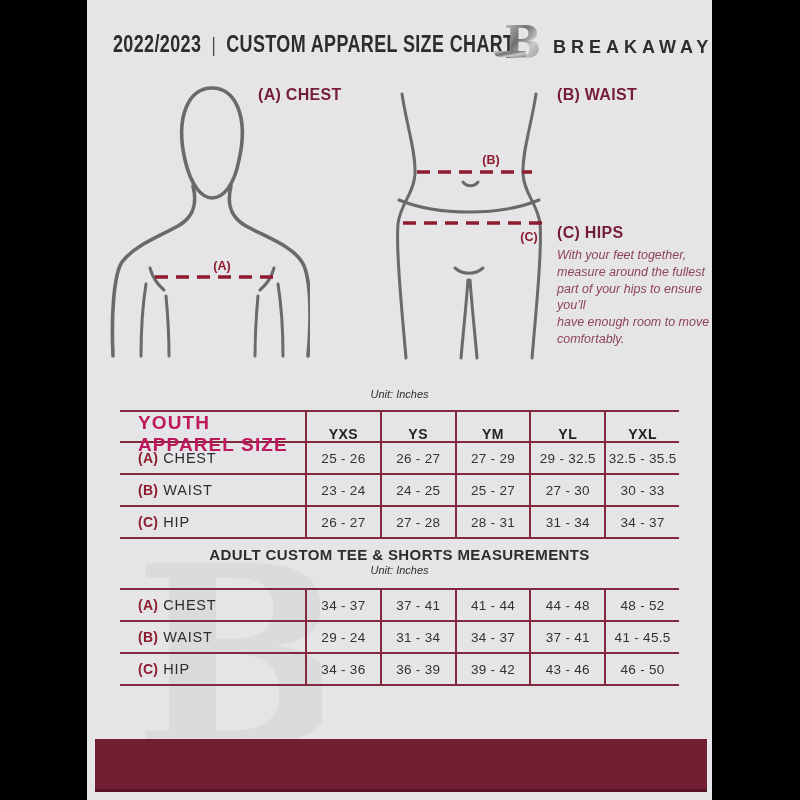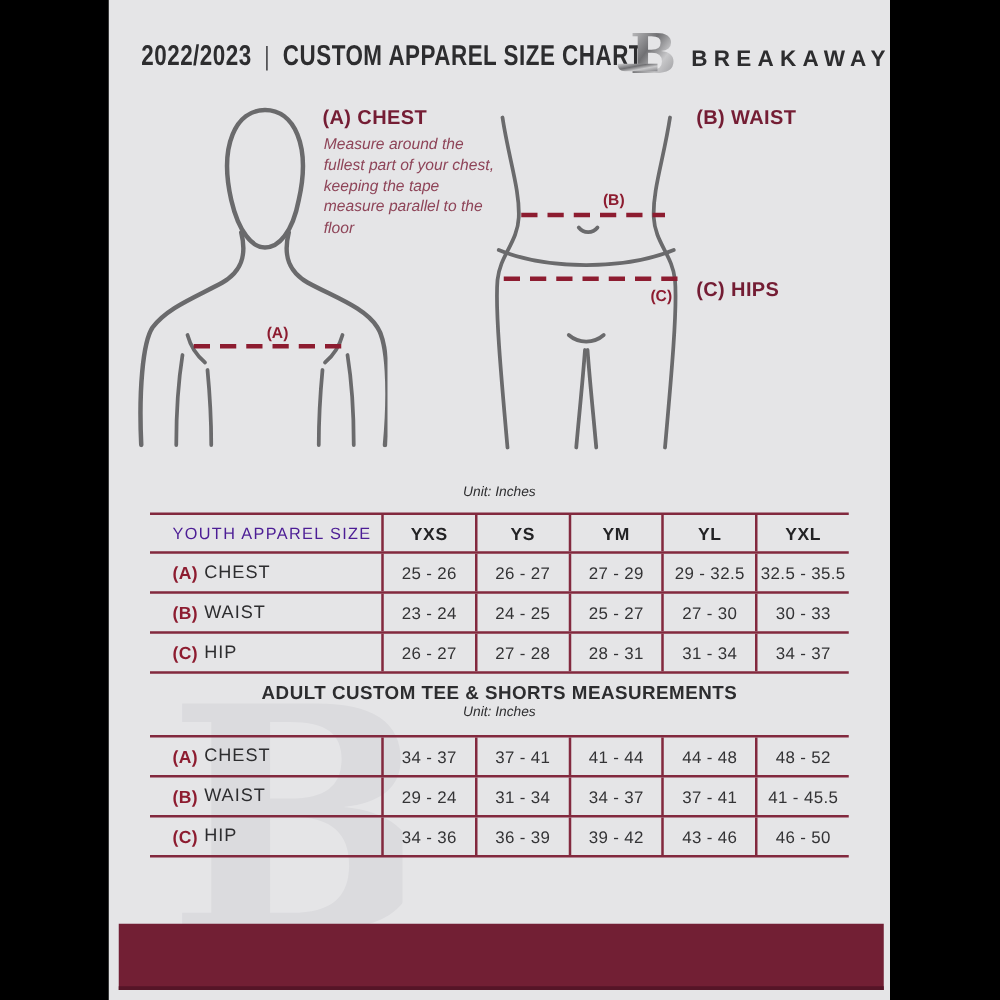--- a/index.html
+++ b/index.html
@@ -47,21 +47,21 @@
   #adult-title{top:546px;} #adult-unit{top:564px;}
   .size-table{position:absolute;left:33px;width:559px;border-top:2px solid var(--table-rule,#82293e);
               border-bottom:2px solid var(--table-rule,#82293e);}
   #youth-table{top:410px;} #adult-table{top:588px;}
   .t-row{display:grid;grid-template-columns:185px repeat(5,1fr);height:30px;}
   .t-row.head{height:29px;}
   .size-table > .t-row + .t-row{border-top:2px solid var(--table-rule,#82293e);}
   .t-row > div + div{border-left:2px solid var(--table-rule,#82293e);}
   .cell{display:flex;align-items:center;justify-content:center;font-size:13.5px;letter-spacing:.3px;
         color:#333335;}
-  .cell.corner{justify-content:flex-start;padding-left:18px;font-size:13px;letter-spacing:1.1px;color:#4c1d95;}
+  .cell.corner{justify-content:flex-start;padding-left:18px;font-size:19px;letter-spacing:1.1px;color:#be185d;font-weight:bold;}
   .cell.size{font-weight:bold;font-size:14px;letter-spacing:.5px;color:#232325;}
   .cell.label{justify-content:flex-start;padding-left:18px;}
   .row-prefix{color:var(--maroon-line,#8d1c30);font-weight:bold;font-size:14px;margin-right:5px;}
   .row-label{font-size:14.5px;letter-spacing:.8px;color:var(--dark-text,#2d2d2f);}
 
   
   .footer{position:absolute;left:8px;top:739px;width:612px;height:50px;
           background:var(--footer,#721f34);border-bottom:3px solid #551527;}
 </style>
 </head>
@@ -120,23 +120,24 @@
       <path class="sil-thin" d="M62 176 C 70 183 82 183 90 176"></path>
       <path class="sil-thin" d="M75 188 C 73 215 70 243 68 266"></path>
       <path class="sil-thin" d="M77 188 C 79 215 82 243 84 266"></path>
       <text class="diagram-label" x="98" y="72" text-anchor="middle">(B)</text>
       <line class="measure" x1="24" y1="80" x2="139" y2="80"></line>
       <line class="measure" x1="10" y1="131" x2="150" y2="131"></line>
       <text class="diagram-label" x="136" y="149" text-anchor="middle">(C)</text>
     </svg>
 
     <div class="instr-h" id="instr-chest-h">(A) CHEST</div>
-    <div class="instr-b" id="instr-chest-b">Measure around the fullest part of your chest, keeping the tape measure parallel to the floor</div>
     <div class="instr-h" id="instr-waist-h">(B) WAIST</div>
     <div class="instr-h" id="instr-hips-h">(C) HIPS</div>
+    <div class="instr-b" id="instr-hips-b">With your feet together, measure around the fullest part of your hips to ensure you’ll
+have enough room to move comfortably.</div>
 
     <div class="table-unit" id="youth-unit">Unit: Inches</div>
     <div class="size-table" id="youth-table">
       <div class="t-row head">
         <div class="cell corner">YOUTH APPAREL SIZE</div>
         <div class="cell size">YXS</div>
         <div class="cell size">YS</div>
         <div class="cell size">YM</div>
         <div class="cell size">YL</div>
         <div class="cell size">YXL</div>

